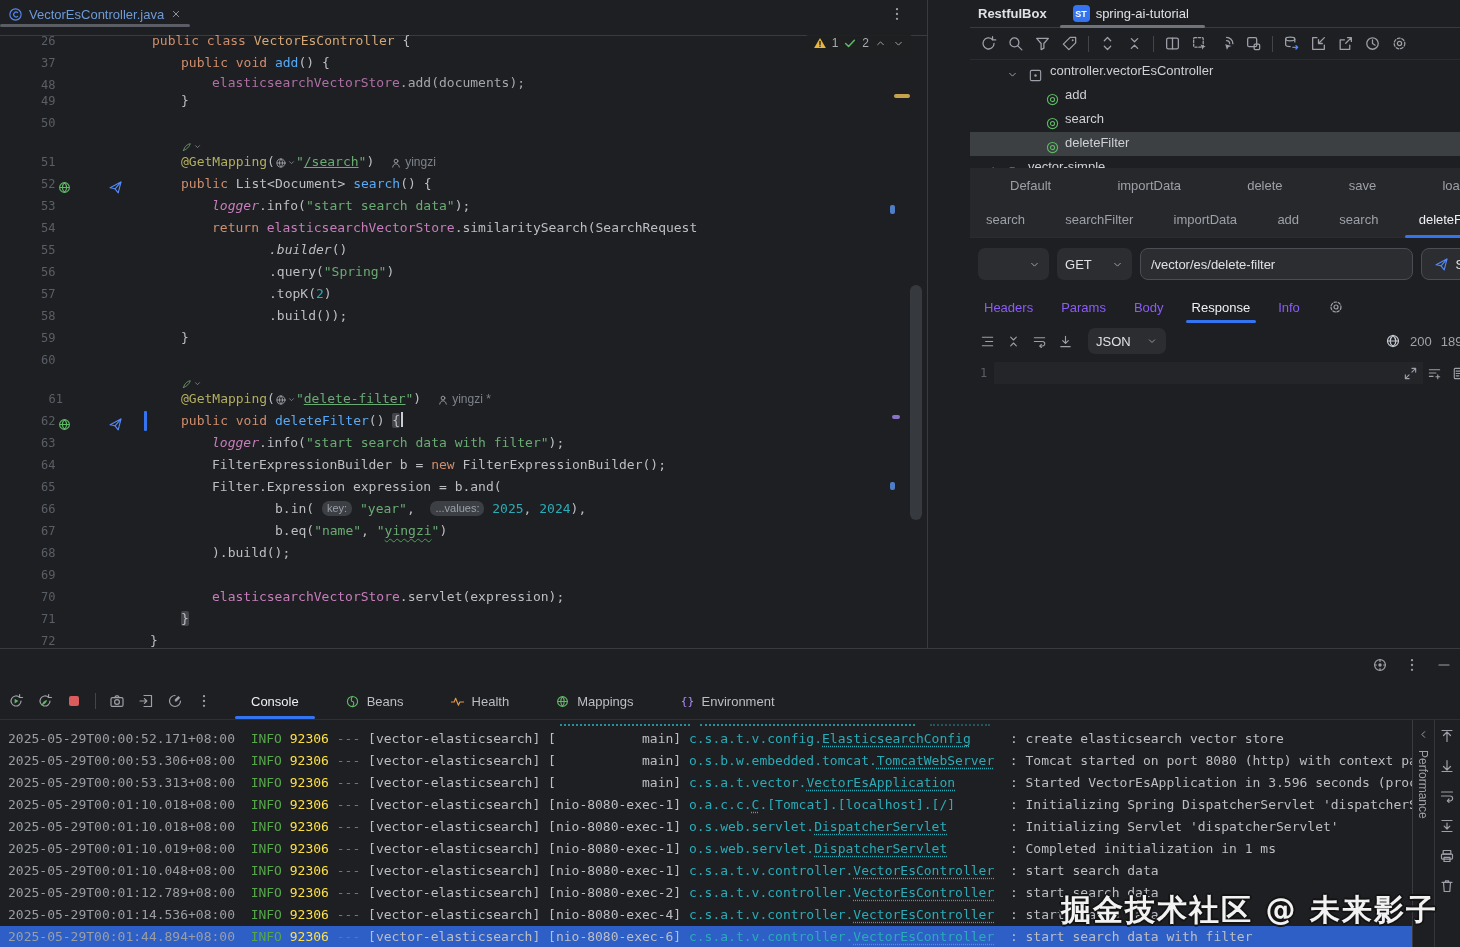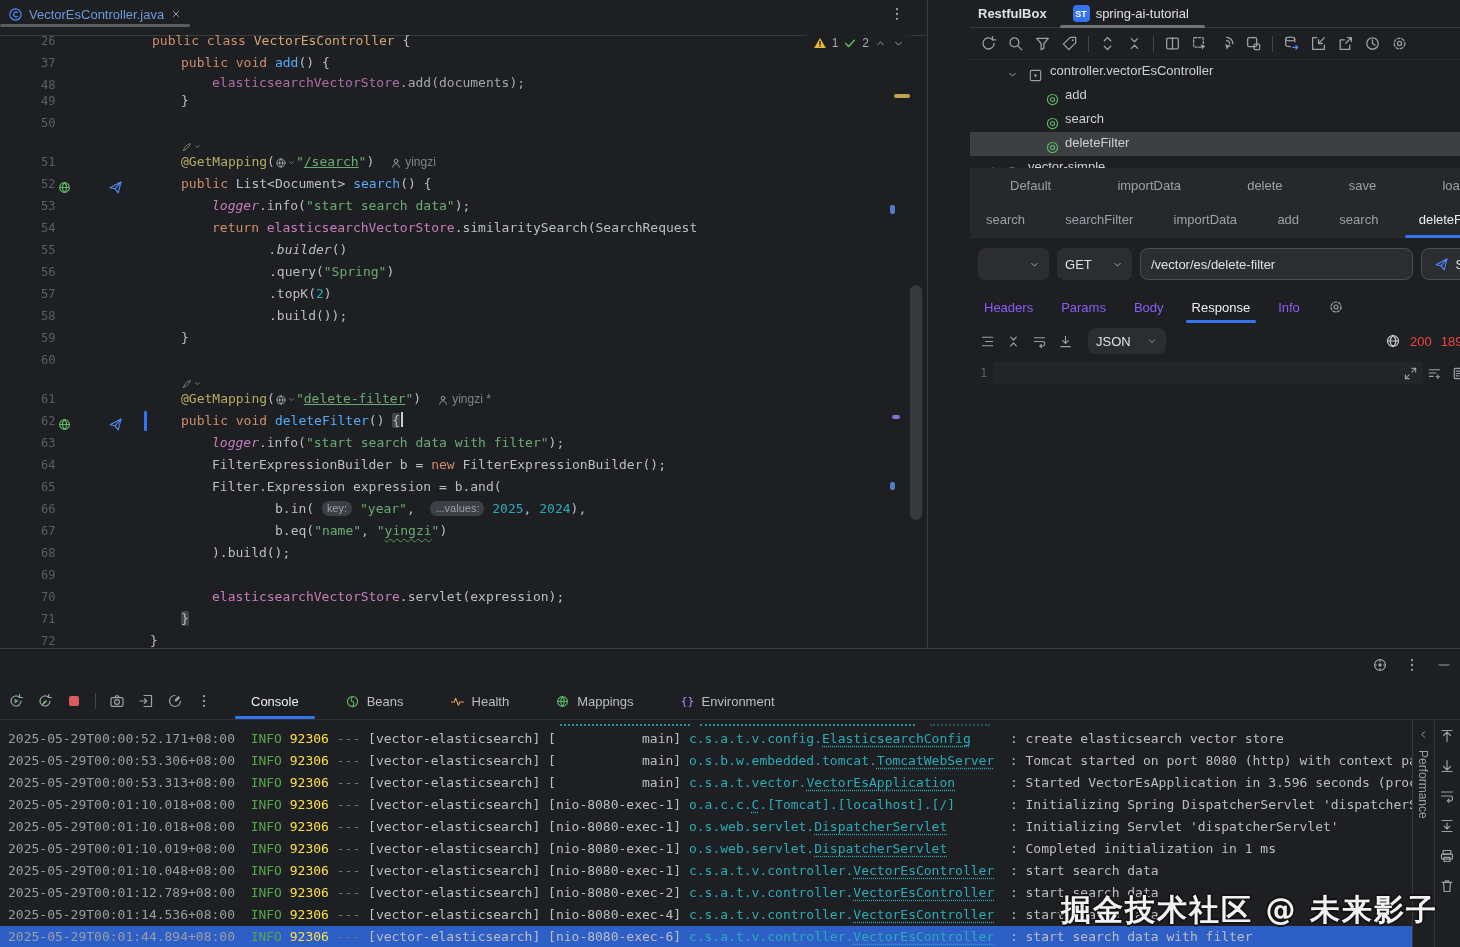--- a/index.html
+++ b/index.html
@@ -79,21 +79,21 @@
     color:#dfe1e5; padding:0 10px; font-size:13px; font-family:"Liberation Sans", sans-serif; outline:none; }
   .send-btn { width:84px; height:32px; background:#2b2d30; border:1px solid #4a4d53; border-radius:8px;
     display:flex; align-items:center; justify-content:flex-start; gap:7px; padding-left:12px; color:#dfe1e5; }
   .rb-viewtabs { position:relative; height:34px; display:flex; align-items:center; gap:28px; padding-left:14px; }
   .vtab { position:relative; color:#8b5cf6; height:34px; display:flex; align-items:center; }
   .vtab.selected { color:#eef0f3; }
   .vtab.selected::after { content:""; position:absolute; left:-6px; right:-6px; bottom:1px; height:3px; background:#3574f0; border-radius:2px; }
   .rb-resptoolbar { height:34px; display:flex; align-items:center; gap:11px; padding-left:10px; position:relative; }
   .json-select { width:78px; height:26px; margin-left:4px; }
   .resp-status { position:absolute; left:415px; top:0; height:34px; display:flex; align-items:center; gap:9px; white-space:nowrap; }
-  .resp-status .st { color:#ef4444; font-size:13px; }
+  .resp-status .st { color:#a3a3a3; font-size:13px; }
   .rb-respeditor { position:relative; height:290px; background:#1e1f22; }
   .resp-curline { position:absolute; left:24px; right:78px; top:4px; height:22px; background:#232529; }
   .resp-lnum { position:absolute; left:10px; top:4px; line-height:22px; color:#5a5f66; font-size:12px; }
   .resp-icons { position:absolute; right:4px; top:7px; display:flex; align-items:center; gap:9px; }
 
   
   .console-pane { position:absolute; left:0; top:648px; width:1460px; height:299px; border-top:1px solid #393b40; }
   .console-header { position:relative; height:34px; }
   .console-header-icons { position:absolute; right:8px; top:8px; display:flex; align-items:center; gap:16px; }
   .console-toolbar { height:36px; display:flex; align-items:center; gap:13px; padding-left:8px; }
@@ -212,21 +212,21 @@
         <div class="code-line" style="height: 22px;"><span class="lnum">56</span><span class="code-text" style="left:229px"><span class="pl">.query(</span><span class="str">"Spring"</span><span class="pl">)</span></span></div>
         <div class="code-line" style="height: 22px;"><span class="lnum">57</span><span class="code-text" style="left:229px"><span class="pl">.topK(</span><span class="num">2</span><span class="pl">)</span></span></div>
         <div class="code-line" style="height: 22px;"><span class="lnum">58</span><span class="code-text" style="left:229px"><span class="pl">.build());</span></span></div>
         <div class="code-line" style="height: 22px;"><span class="lnum">59</span><span class="code-text" style="left:141px"><span class="pl">}</span></span></div>
         <div class="code-line" style="height: 22px;"><span class="lnum">60</span><span class="code-text" style="left:141px"></span></div>
         <div class="code-line inlay-row" style="height: 17px;"><span class="code-text" style="left:141px"><span class="ic "><svg width="12" height="12" viewBox="0 0 16 16" fill="none" stroke="currentColor" stroke-width="1.2" stroke-linecap="round" stroke-linejoin="round">
                 <path d="M3.4 12.6C5 12.2 10.4 9.6 12.4 3.6 9 4.2 4.6 7 3.4 12.6z" stroke="#6f9a72"></path>
               </svg></span><span class="ic "><svg width="9" height="9" viewBox="0 0 16 16" fill="none" stroke="currentColor" stroke-width="1.2" stroke-linecap="round" stroke-linejoin="round">
                 <path d="M4.5 6.5 8 10l3.5-3.5"></path>
               </svg></span></span></div>
-        <div class="code-line" style="height: 22px;"><span class="lnum">61</span><span class="code-text" style="left:141px"><span class="ann">@GetMapping</span><span class="pl">(</span><span class="ic "><svg width="12" height="12" viewBox="0 0 16 16" fill="none" stroke="currentColor" stroke-width="1.2" stroke-linecap="round" stroke-linejoin="round">
+        <div class="code-line" style="height: 22px; text-align: right;"><span class="lnum">61</span><span class="code-text" style="left:141px"><span class="ann">@GetMapping</span><span class="pl">(</span><span class="ic "><svg width="12" height="12" viewBox="0 0 16 16" fill="none" stroke="currentColor" stroke-width="1.2" stroke-linecap="round" stroke-linejoin="round">
                 <circle cx="8" cy="8" r="5.4"></circle>
                 <path d="M2.6 8h10.8M8 2.6c-2.9 3-2.9 7.8 0 10.8m0-10.8c2.9 3 2.9 7.8 0 10.8"></path>
               </svg></span><span class="ic "><svg width="9" height="9" viewBox="0 0 16 16" fill="none" stroke="currentColor" stroke-width="1.2" stroke-linecap="round" stroke-linejoin="round">
                 <path d="M4.5 6.5 8 10l3.5-3.5"></path>
               </svg></span><span class="str">"</span><span class="strlink">delete-filter</span><span class="str">"</span><span class="pl">)  </span><span class="ic "><svg width="12" height="12" viewBox="0 0 16 16" fill="none" stroke="currentColor" stroke-width="1.2" stroke-linecap="round" stroke-linejoin="round">
                 <circle cx="8" cy="5.4" r="2.5"></circle>
                 <path d="M3.6 13.5c.5-3 2.4-4.4 4.4-4.4s3.9 1.4 4.4 4.4"></path>
               </svg></span><span class="hint"> yingzi *</span></span></div>
         <div class="code-line" style="height: 22px;"><span class="lnum">62</span><span class="g-ic g-endpoint"><span class="ic "><svg width="15" height="15" viewBox="0 0 16 16" fill="none" stroke="currentColor" stroke-width="1.2" stroke-linecap="round" stroke-linejoin="round">
                 <circle cx="8" cy="8" r="5.2" stroke="#5fb865"></circle>

